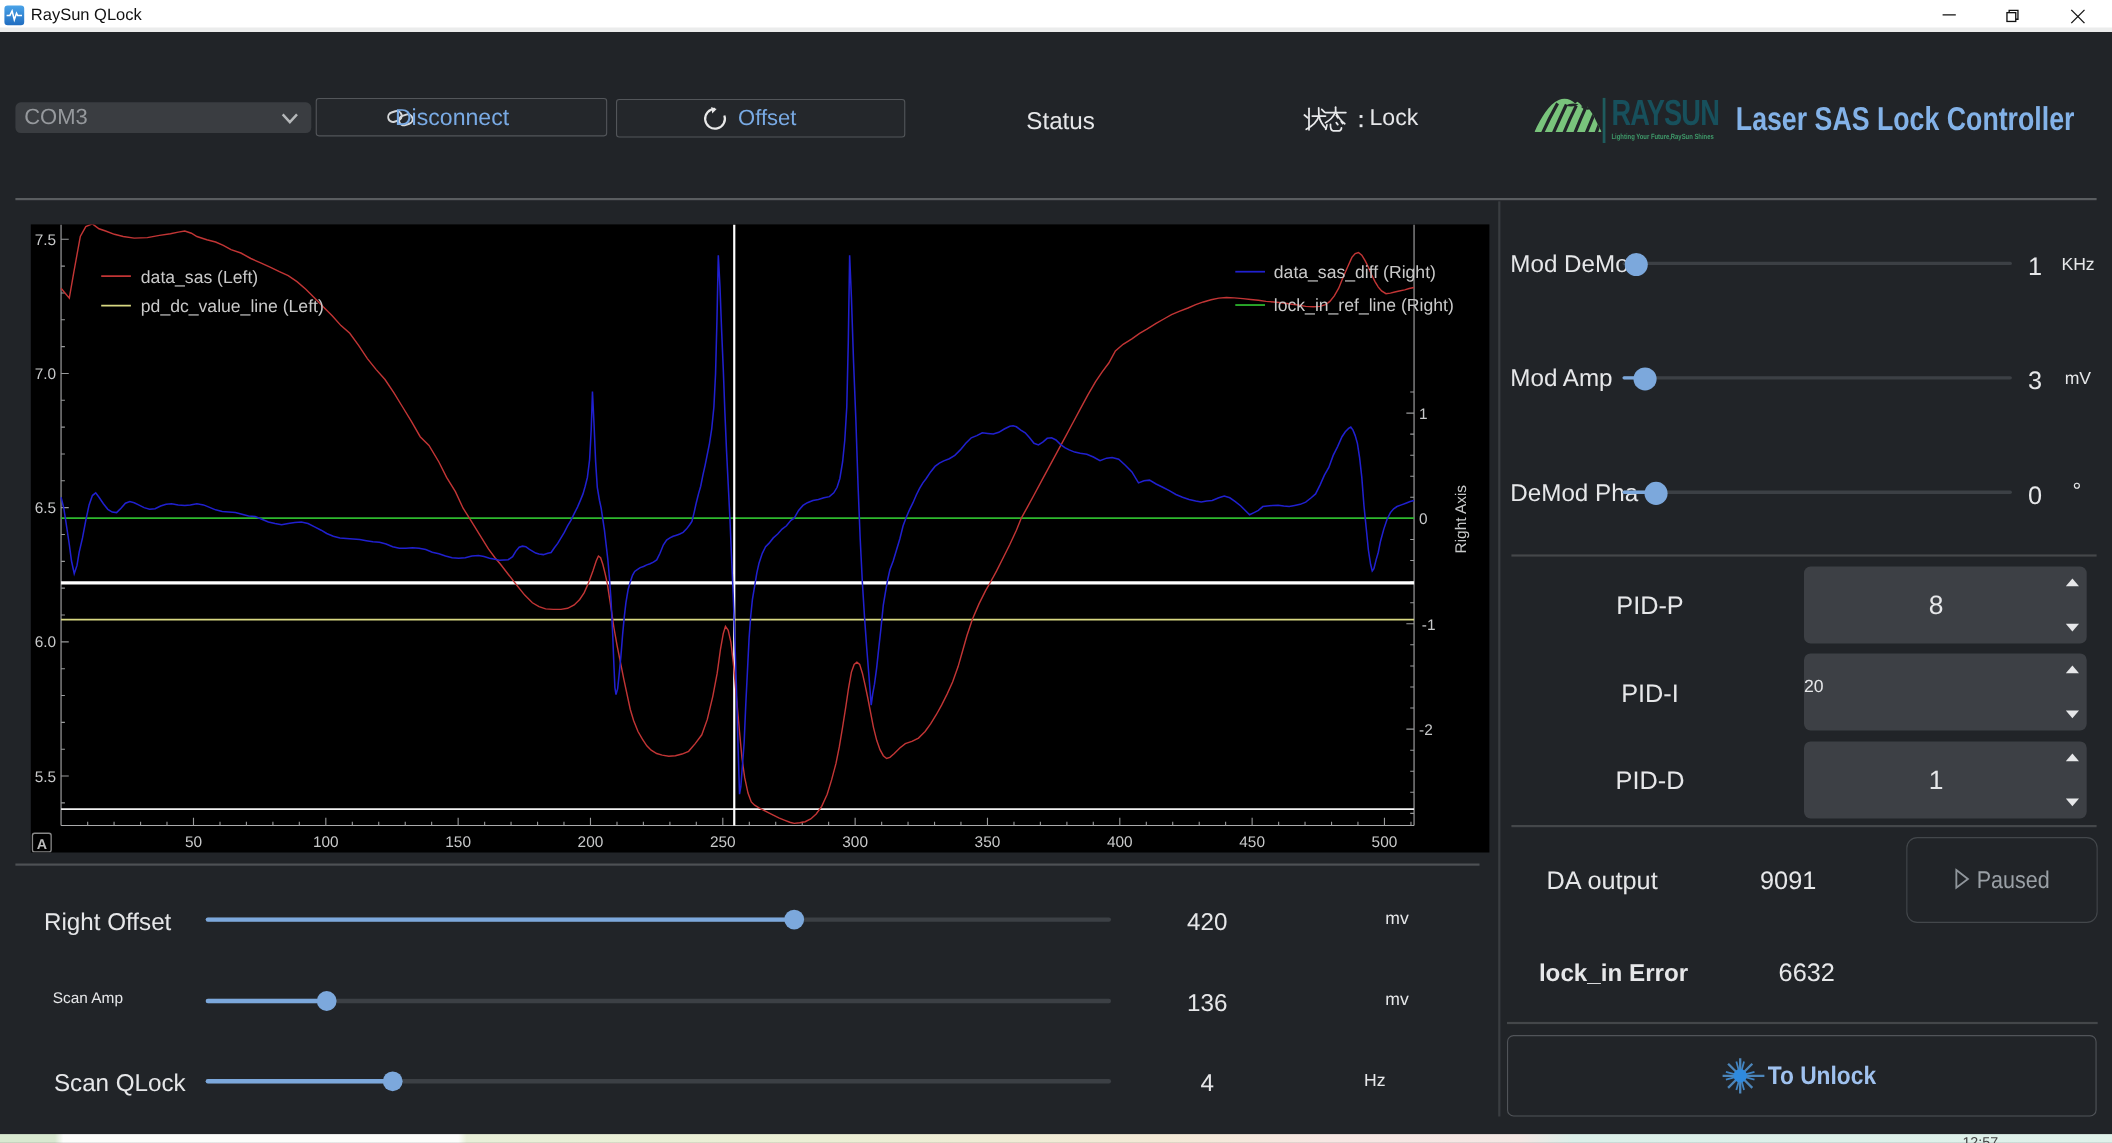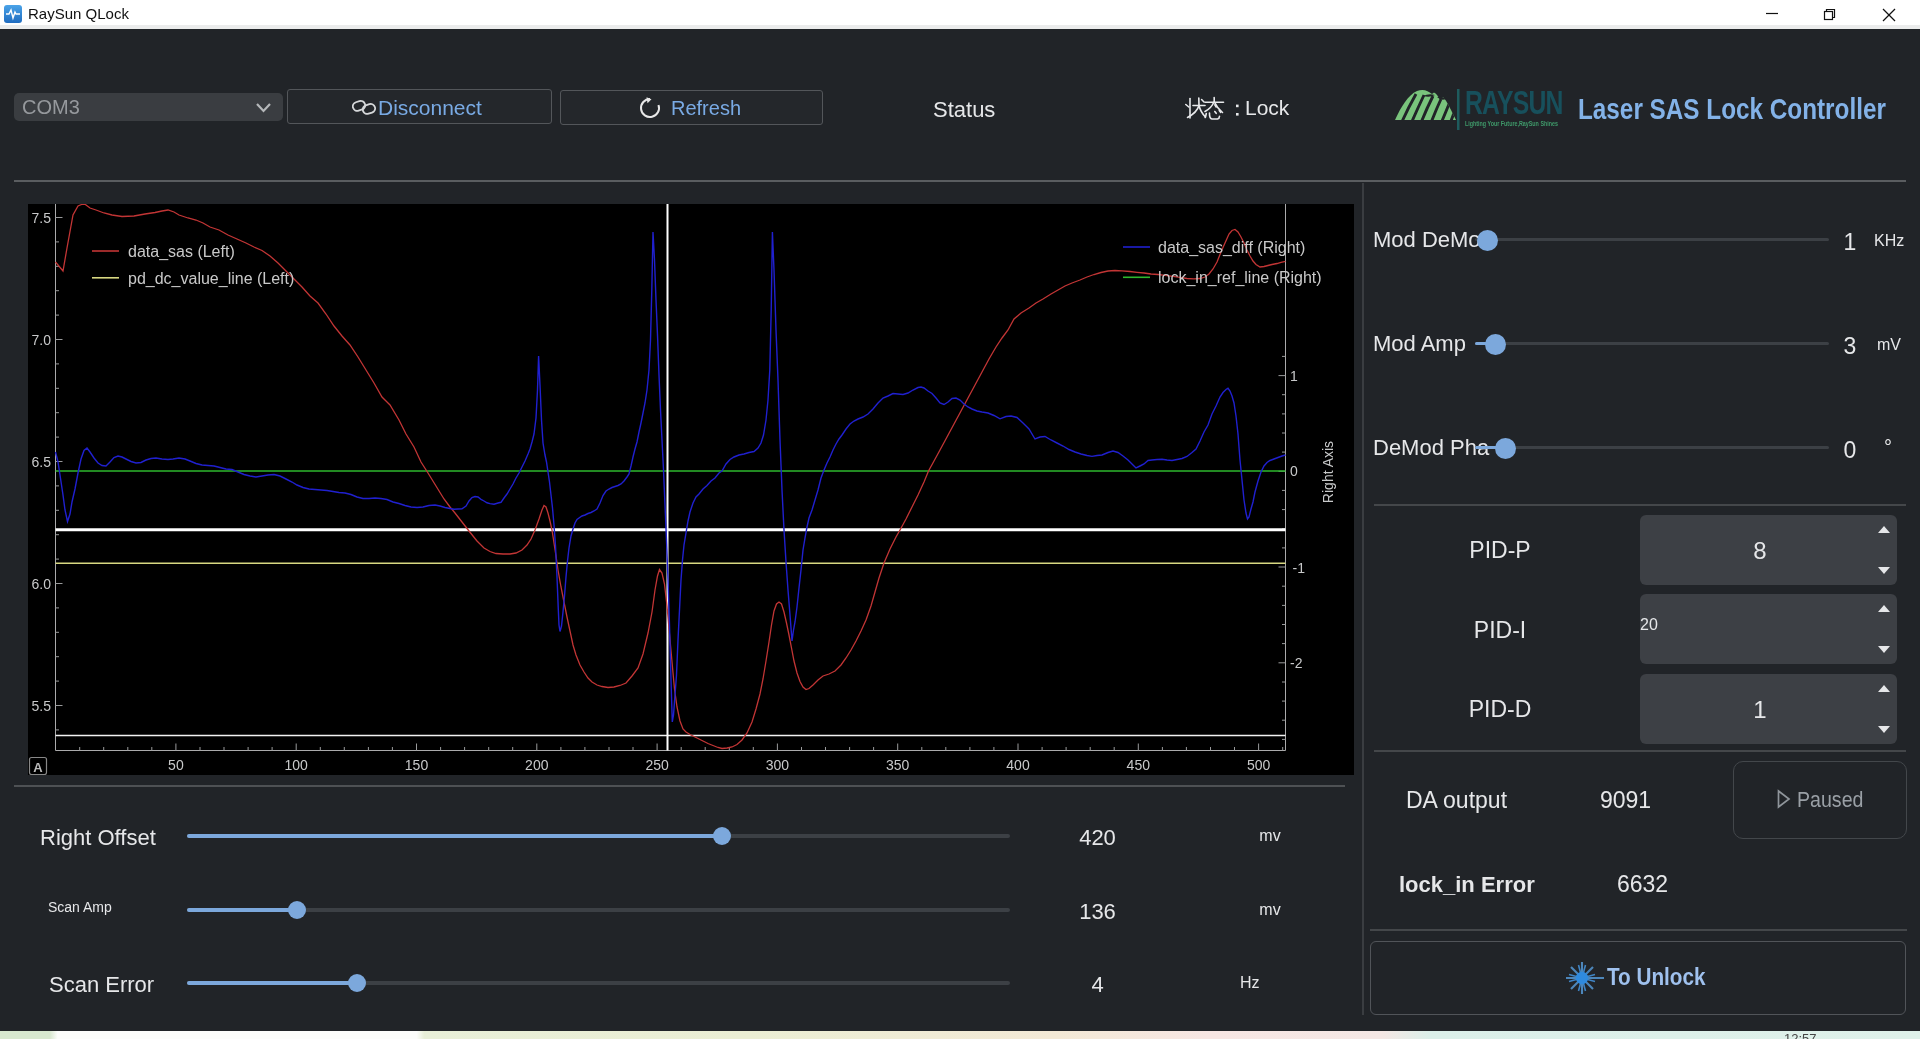--- a/index.html
+++ b/index.html
@@ -47,28 +47,28 @@
     <polyline points="2,2 8.5,9 15,2" fill="none" stroke="#b5b8ba" stroke-width="2.2"></polyline>
   </svg>
 
 <div class="abs btn" style="left:287px;top:89px;width:265px;height:35px;"></div>
 <svg class="abs" style="left:352px;top:98px" width="24" height="19">
   <g fill="none" stroke="#d6d8da" stroke-width="1.8" transform="rotate(-18 12 9.5)">
     <rect x="1.5" y="2" width="12.5" height="8.8" rx="4.4"></rect>
     <rect x="10" y="8" width="12.5" height="8.8" rx="4.4"></rect>
   </g>
 </svg>
-<div class="abs bluetext" style="left:378px;top:96px;font-size:21px;">Disconnect</div>
+<div class="abs bluetext" style="left:359px;top:96px;font-size:21px;">Disconnect</div>
 
 <div class="abs btn" style="left:560px;top:90px;width:263px;height:35px;"></div>
 <svg class="abs" style="left:638px;top:96px" width="24" height="24">
   <path d="M 12 3 A 9 9 0 1 0 20.5 9" fill="none" stroke="#e8e8e8" stroke-width="2"></path>
   <path d="M 8.5 1.2 L 13.5 3.2 L 9.5 7.2 Z" fill="#e8e8e8"></path>
 </svg>
-<div class="abs bluetext" style="left:671px;top:97px;font-size:20px;">Refresh</div>
+<div class="abs bluetext" style="left:671px;top:97px;font-size:20px;">Offset</div>
 
 <div class="abs wlabel" style="left:933px;top:97px;font-size:22px;">Status</div>
 <div class="abs wlabel" style="left:1245px;top:96px;font-size:21px;">Lock</div>
 
 <svg class="abs" style="left:1184px;top:95px" width="58" height="26" viewBox="0 0 58 26">
   <g stroke="#e8e9eb" stroke-width="1.6" fill="none" stroke-linecap="round">
 
     <line x1="6" y1="3.5" x2="6" y2="23"></line>
     <line x1="1.8" y1="9.5" x2="4.8" y2="12"></line>
     <line x1="9" y1="10.5" x2="21" y2="10.5"></line>
@@ -267,21 +267,21 @@
 <text x="1158" y="283">lock_in_ref_line (Right)</text>
 </g>
 <g>
       <rect x="29.5" y="757.5" width="17" height="17" rx="2" fill="none" stroke="#888" stroke-width="1.2"></rect>
 <text x="38" y="771.5" fill="#bbb" font-size="13px" text-anchor="middle" font-weight="bold">A</text>
     </g>
 </svg>
 
 <div class="abs wlabel" style="left:40px;top:825px;font-size:22px;">Right Offset</div>
 <div class="abs wlabel" style="left:48px;top:899px;font-size:14px;">Scan Amp</div>
-<div class="abs wlabel" style="left:49px;top:972px;font-size:22px;">Scan Error</div>
+<div class="abs wlabel" style="left:49px;top:972px;font-size:22px;">Scan QLock</div>
 <div class="abs track" style="left:187px;top:834px;width:823px;"></div>
 <div class="abs fill" style="left:187px;top:834px;width:535px;"></div>
 <div class="abs handle" style="left:713px;top:827px;"></div>
 <div class="abs track" style="left:187px;top:908px;width:823px;"></div>
 <div class="abs fill" style="left:187px;top:908px;width:110px;"></div>
 <div class="abs handle" style="left:288px;top:901px;"></div>
 <div class="abs track" style="left:187px;top:981px;width:823px;"></div>
 <div class="abs fill" style="left:187px;top:981px;width:170px;"></div>
 <div class="abs handle" style="left:348px;top:974px;"></div>
 <div class="abs wlabel" style="left:1060px;top:825px;width:75px;text-align:center;font-size:22px;">420</div>

